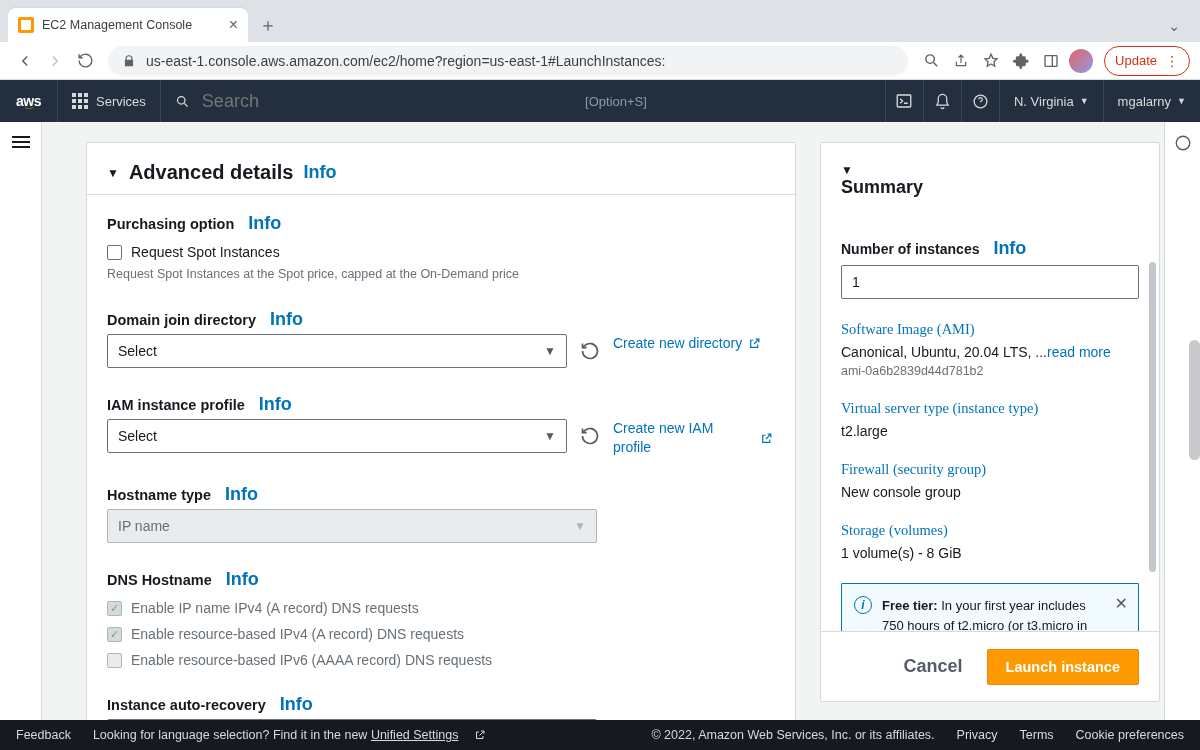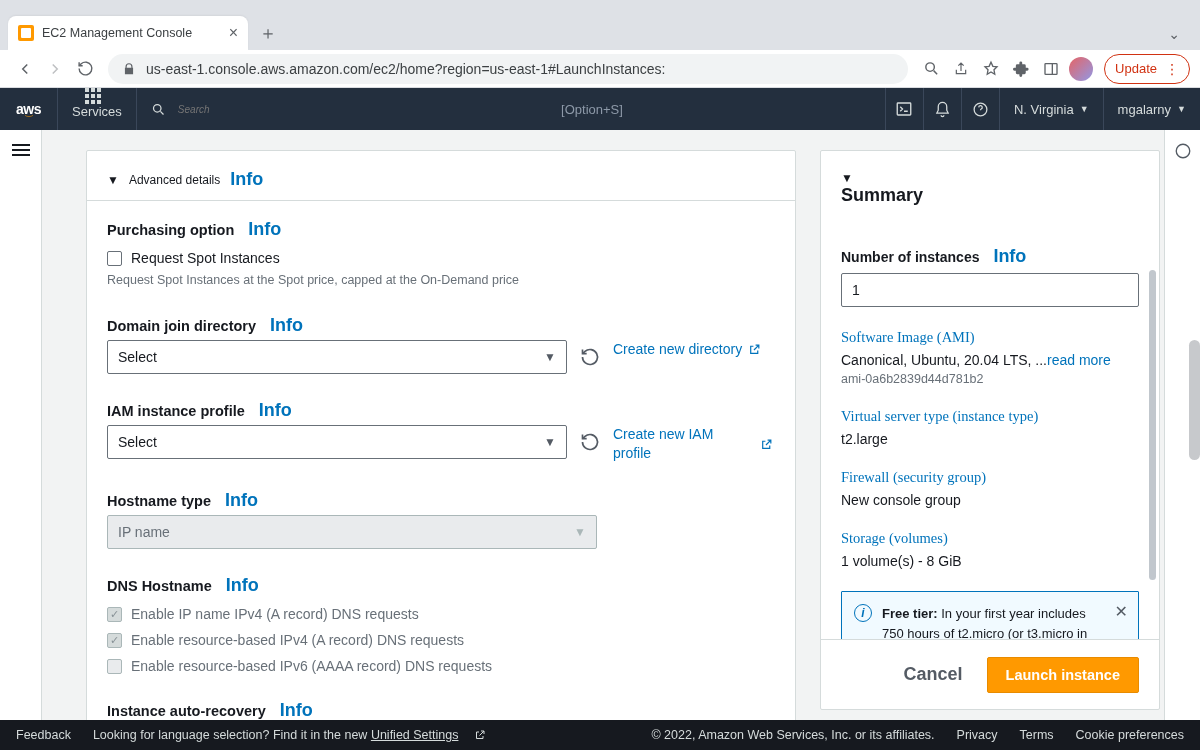--- a/index.html
+++ b/index.html
@@ -12,21 +12,21 @@
     --txt:#16191f;
     --muted:#687078;
     --footer:#16191f;
     --chip-red:#d13212;
   }
   *{box-sizing:border-box;}
   body{margin:0;font-family:"Amazon Ember",Arial,Helvetica,sans-serif;font-size:14px;color:var(--txt);background:#fff;height:750px;width:1200px;overflow:hidden;}
   a{color:var(--link-blue);text-decoration:none;cursor:pointer;}
 
   
-  .chrome-tabs{height:50px;background:#dee1e6;display:flex;align-items:flex-end;padding:6px 8px 0;}
+  .chrome-tabs{height:42px;background:#dee1e6;display:flex;align-items:flex-end;padding:6px 8px 0;}
   .tab{background:#fff;border-radius:8px 8px 0 0;height:34px;min-width:240px;display:flex;align-items:center;padding:0 10px;font-size:12.5px;color:#3c4043;box-shadow:0 -1px 2px rgba(0,0,0,.05);}
   .tab .favicon{width:16px;height:16px;margin-right:8px;display:inline-flex;align-items:center;justify-content:center;}
   .tab .favicon svg{width:16px;height:16px;}
   .tab-close{margin-left:auto;color:#5f6368;font-size:16px;line-height:1;}
   .new-tab{width:28px;height:28px;color:#5f6368;display:flex;align-items:center;justify-content:center;font-size:18px;margin-left:6px;margin-bottom:3px;border-radius:50%;}
   .chrome-tabs .spacer{flex:1;}
   .tab-caret{color:#5f6368;margin:0 12px 8px 0;}
 
   .addr-bar{height:38px;background:#fff;border-bottom:1px solid #dadce0;display:flex;align-items:center;padding:0 10px;}
   .addr-bar .ico{width:30px;height:30px;display:flex;align-items:center;justify-content:center;color:#5f6368;border-radius:50%;}
@@ -34,47 +34,47 @@
   .addr-url .lock{color:#5f6368;margin-right:10px;display:flex;}
   .update-pill{border:1px solid var(--chip-red);color:var(--chip-red);border-radius:20px;height:30px;display:flex;align-items:center;padding:0 10px;margin-left:8px;font-size:13px;}
   .update-pill .dots{margin-left:8px;font-size:14px;line-height:0;}
   .avatar{width:24px;height:24px;border-radius:50%;background:linear-gradient(135deg,#e66465,#9198e5);margin:0 2px;}
 
   
   .aws-top{height:42px;background:var(--aws-dark);display:flex;align-items:center;color:#d5dbdb;}
   .aws-logo{display:flex;align-items:center;justify-content:center;width:58px;border-right:1px solid #3a475a;height:100%;}
   .aws-logo span{color:#fff;font-weight:bold;font-size:14px;letter-spacing:-.5px;}
   .aws-logo .smile{display:block;width:26px;height:2px;margin-top:-2px;}
-  .aws-services{display:flex;align-items:center;padding:0 14px;border-right:1px solid #3a475a;height:100%;font-size:13px;flex-direction:column;}
+  .aws-services{display:flex;align-items:center;padding:0 14px;border-right:1px solid #3a475a;height:100%;font-size:13px;}
   .aws-services .grid-ico{display:grid;grid-template-columns:repeat(3,4px);grid-gap:2px;margin-right:8px;}
   .aws-services .grid-ico i{width:4px;height:4px;background:#d5dbdb;display:block;}
   .aws-search{flex:0 0 500px;display:flex;align-items:center;padding:0 14px;height:100%;position:relative;}
   .aws-search svg{width:15px;height:15px;margin-right:10px;}
-  .aws-search input{background:transparent;border:0;color:#d5dbdb;flex:1;font-style:italic;outline:none;font-size:10px;}
+  .aws-search input{background:transparent;border:0;color:#d5dbdb;flex:1;outline:none;font-size:18px;}
   .aws-search .kbd{color:#8d99a8;font-size:13px;}
   .aws-top .flex{flex:1;}
   .aws-iconbtn{width:38px;display:flex;align-items:center;justify-content:center;height:100%;border-left:1px solid #3a475a;}
   .aws-txtbtn{display:flex;align-items:center;padding:0 14px;height:100%;border-left:1px solid #3a475a;font-size:13px;white-space:nowrap;}
   .aws-txtbtn .car{margin-left:6px;font-size:9px;}
 
   
   .page{display:flex;height:602px;background:var(--bg);}
   .rail-left{width:42px;background:#fff;border-right:1px solid var(--border);display:flex;justify-content:center;padding-top:14px;}
   .rail-right{width:36px;background:#fff;border-left:1px solid var(--border);display:flex;justify-content:center;padding-top:12px;color:#545b64;}
   .ham{width:18px;display:flex;flex-direction:column;gap:3px;}
   .ham i{height:2px;background:#16191f;display:block;}
 
   .content{flex:1;display:flex;gap:24px;padding:20px 0 0 44px;overflow:hidden;}
 
   .card{background:#fff;border:1px solid var(--border);border-radius:2px;}
 
   .main-col{flex:1;min-width:640px;}
   .main-col .section-head{padding:18px 20px 10px;display:flex;align-items:center;}
   .section-head .tri{margin-right:10px;font-size:12px;}
-  .section-head h2{margin:0;font-size:12px;font-weight:400;}
+  .section-head h2{margin:0;font-size:20px;font-weight:700;}
   .info-link{color:var(--info-blue);font-size:18px;font-weight:600;margin-left:10px;}
   .divider{height:1px;background:var(--border);}
   .section-body{padding:18px 20px 40px;}
 
   .field{margin-bottom:26px;}
   .field-label{font-size:14.5px;font-weight:600;margin-bottom:4px;}
   .field-label .info-link{font-weight:600;}
   .helper{color:var(--muted);font-size:12.5px;margin-top:6px;line-height:1.35;}
   .chk-row{display:flex;align-items:center;margin-top:10px;}
   .chk{width:15px;height:15px;border:1px solid #687078;border-radius:2px;margin-right:9px;flex-shrink:0;display:inline-flex;align-items:center;justify-content:center;}

